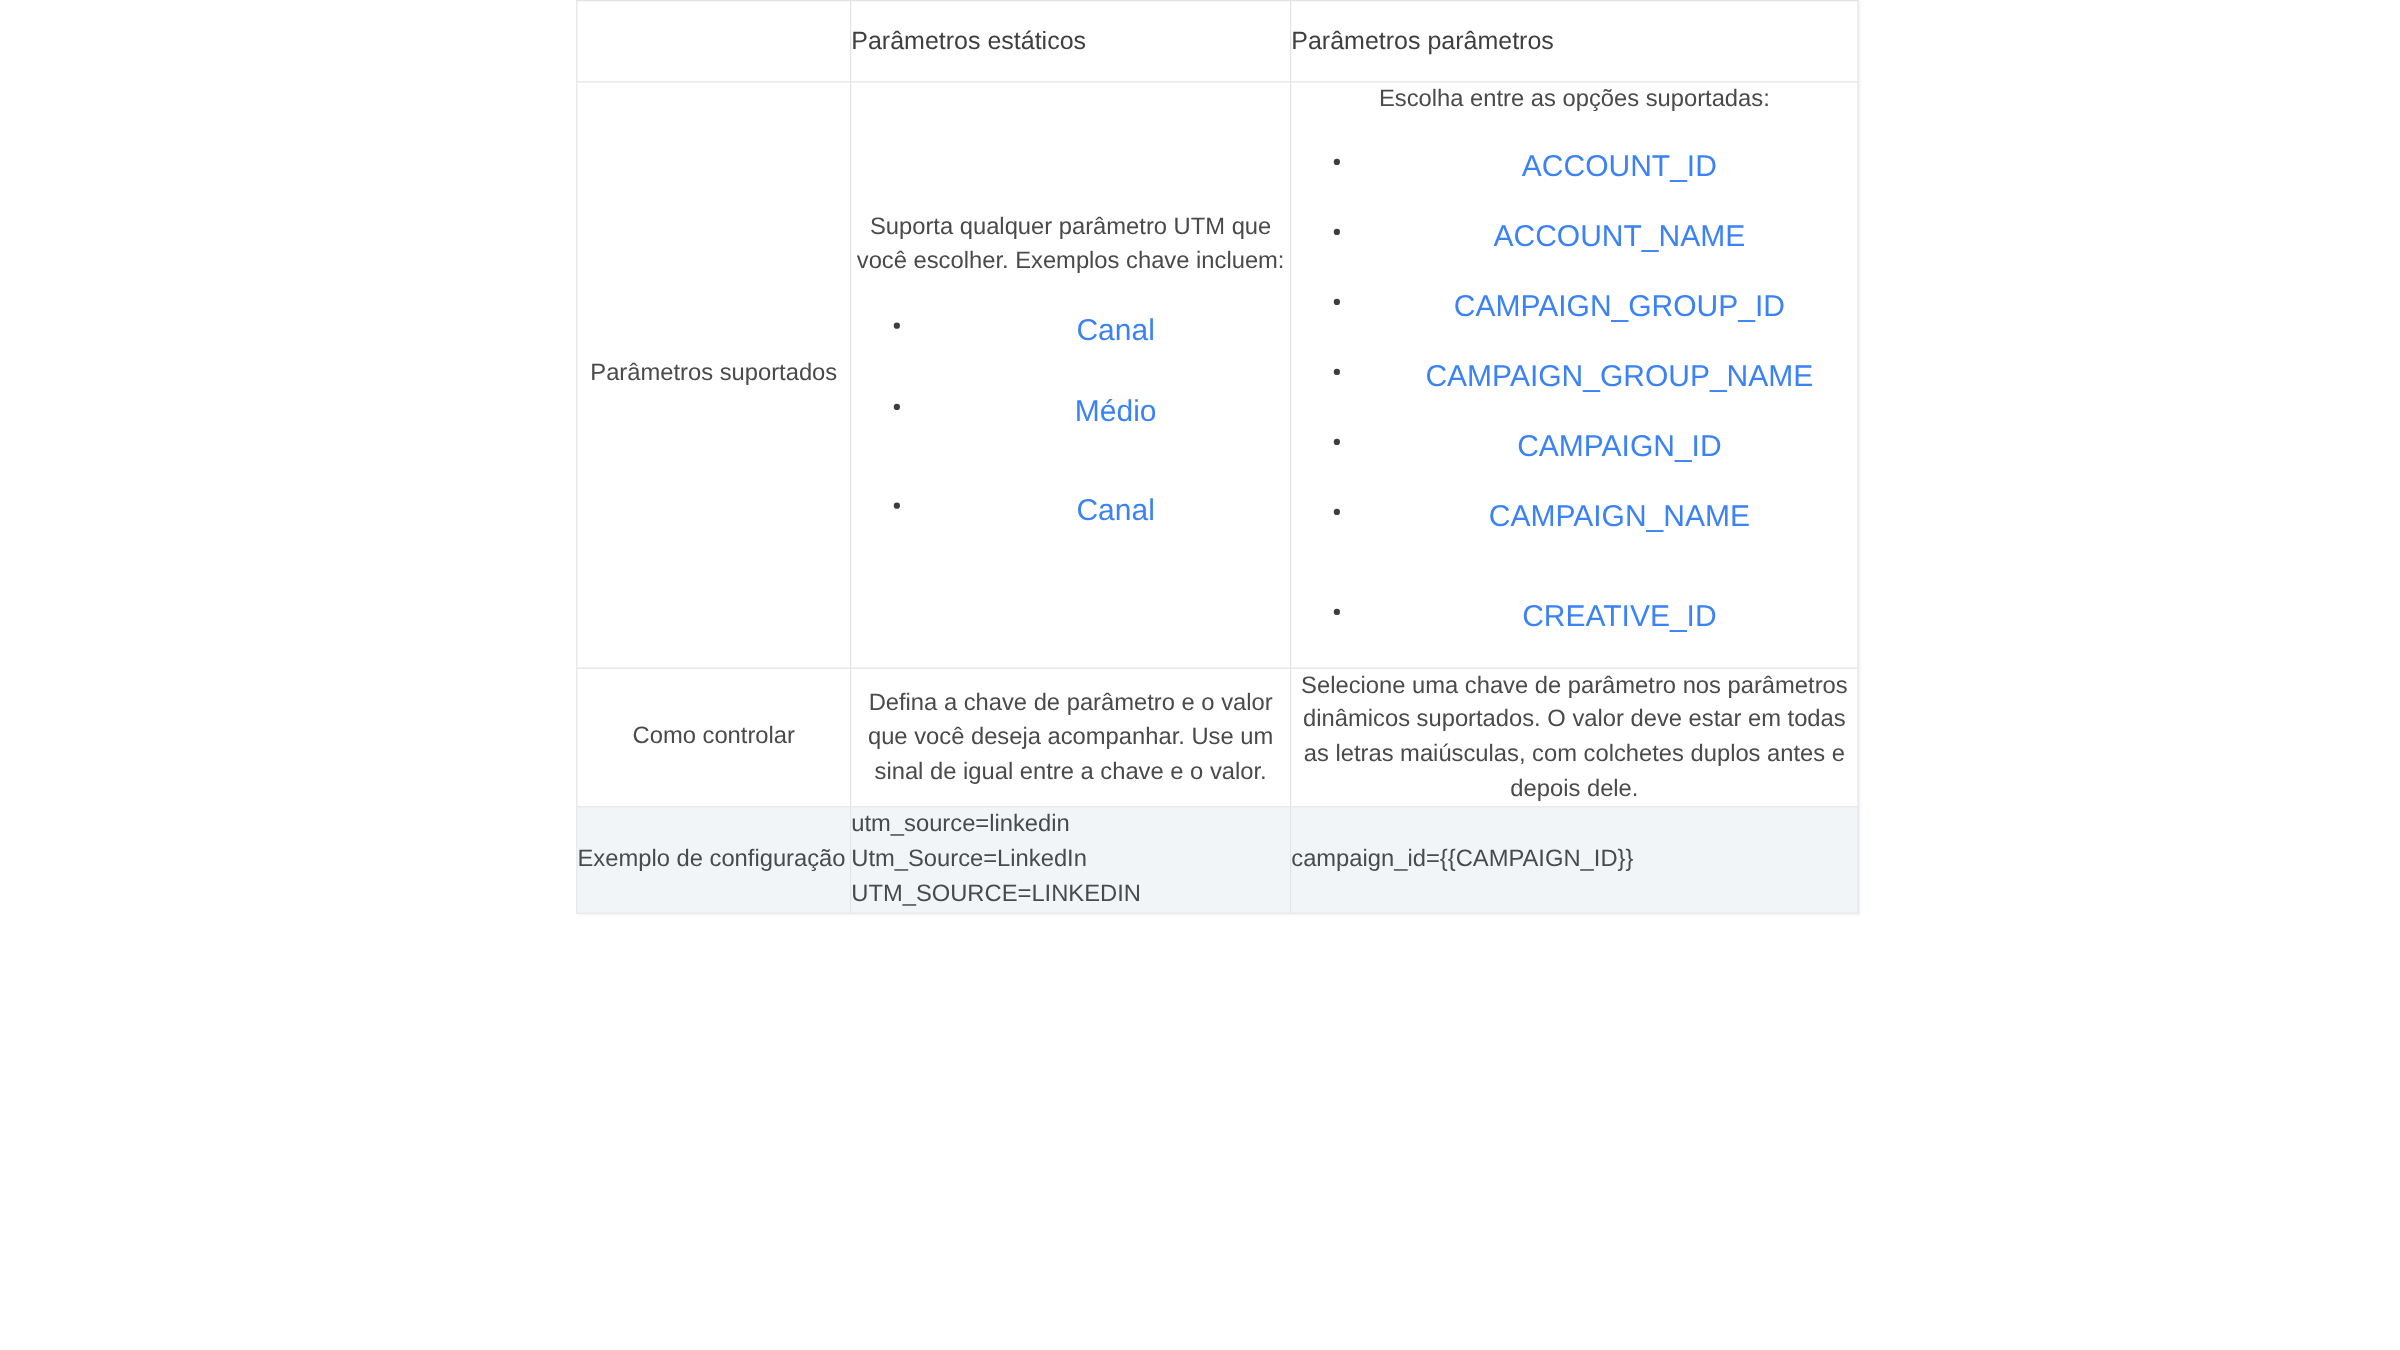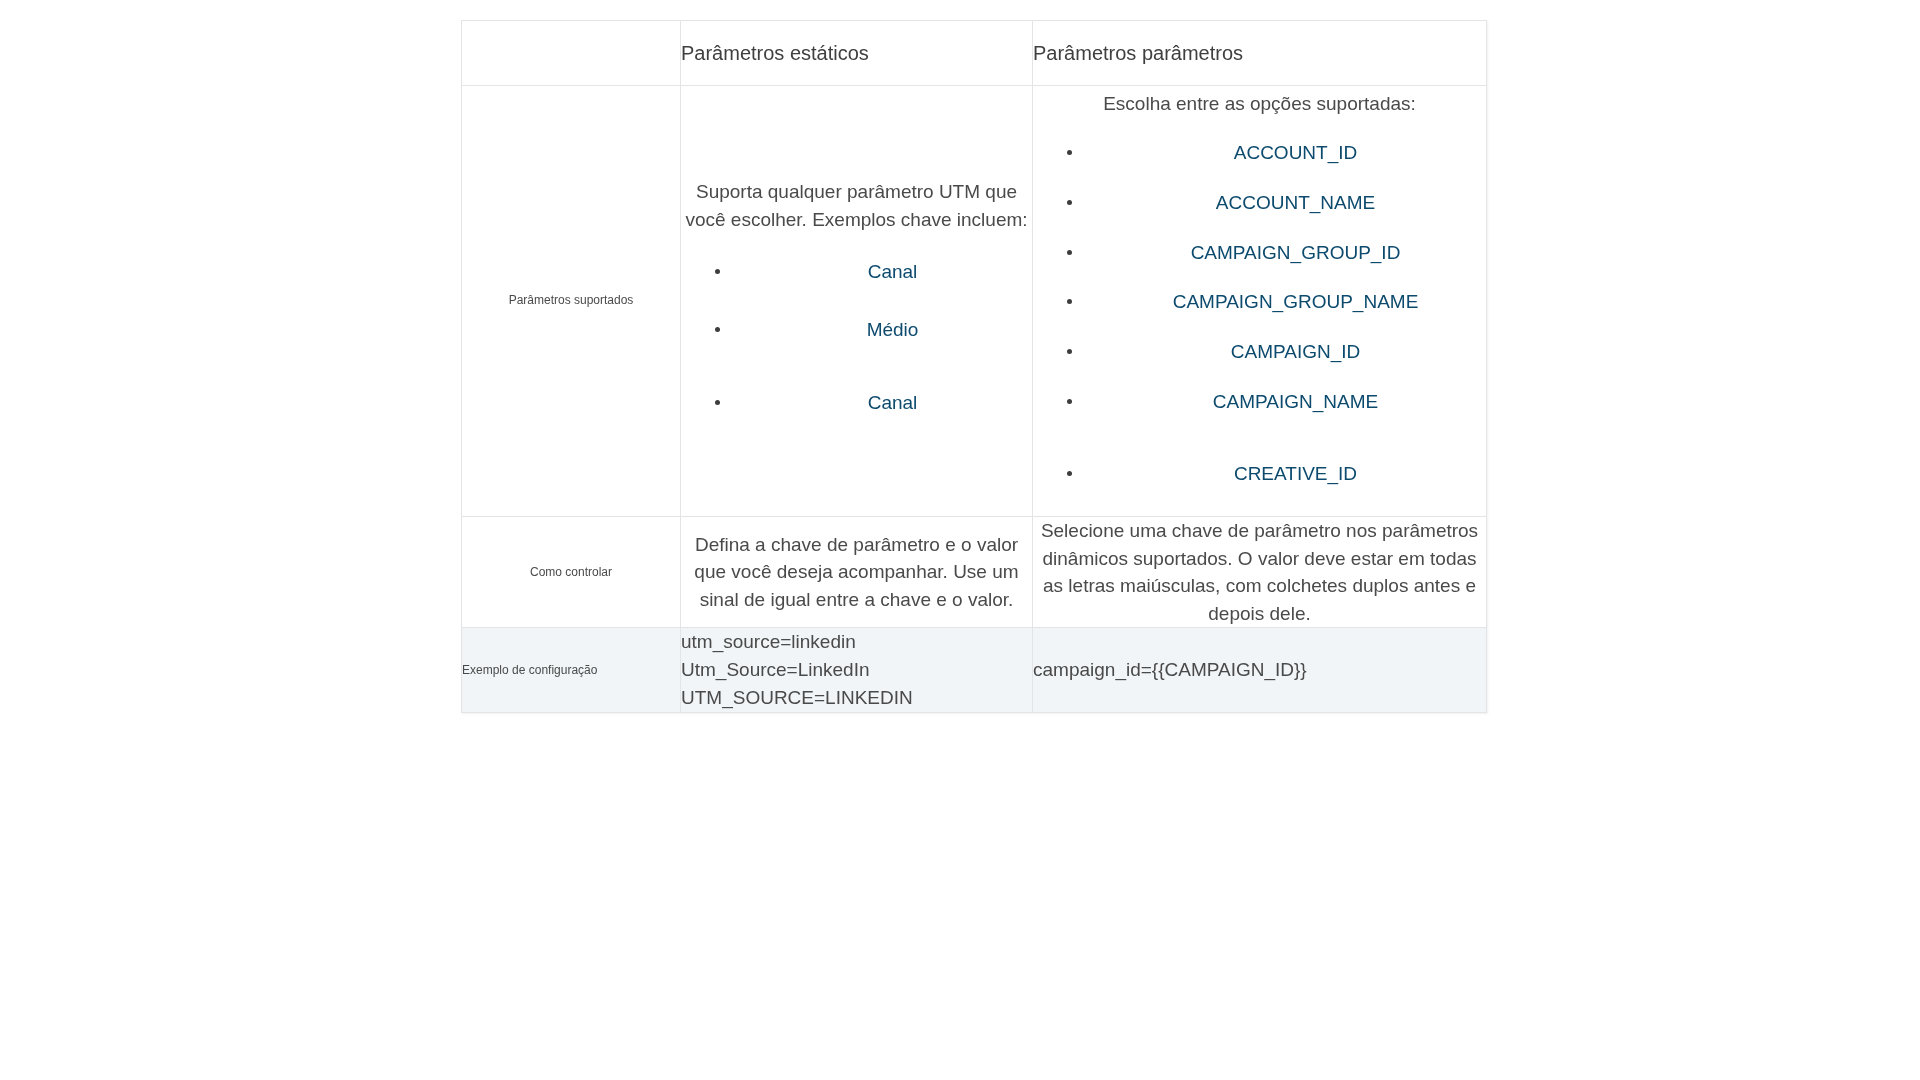--- a/index.html
+++ b/index.html
@@ -16,21 +16,21 @@
   }
   .page {
     position: relative;
     width: 1920px;
     height: 1080px;
     background: #ffffff;
   }
   .table-wrap {
     position: absolute;
     left: 461px;
-    top: 20px;
+    top: 0;
     width: 1025px;
     background: #ffffff;
   }
   table.param-table {
     border-collapse: collapse;
     width: 1025px;
     table-layout: fixed;
     background: #ffffff;
     box-shadow: 1px 1px 2px rgba(0,0,0,0.06);
   }
@@ -62,43 +62,43 @@
   tr.plain > td { background: #ffffff; text-align: center; }
 
   .cell-pad {
     padding: 14px 16px 14px 20px;
     font-size: 19px;
     line-height: 1.45;
     color: #4a4a4a;
   }
   .cell-label {
     padding: 14px 10px 14px 22px;
-    font-size: 12px;
+    font-size: 19px;
     line-height: 1.42;
     color: #4a4a4a;
   }
   .cell-pad p { margin: 0; }
 
   .intro {
     margin: 0 0 0 0;
     white-space: pre-line;
   }
 
   ul.bullets {
     list-style: none;
     margin: 26px 0 0 0;
     padding: 0;
   }
   ul.bullets li {
     position: relative;
     padding-left: 72px;
     margin-bottom: 34px;
-    font-size: 19px;
+    font-size: 24px;
     line-height: 1.3;
-    color: #0c4a6e;
+    color: #3b82f6;
   }
   ul.bullets li:last-child { margin-bottom: 8px; margin-top: 48px; }
   ul.bullets li .dot {
     position: absolute;
     left: 34px;
     top: 9px;
     width: 5px;
     height: 5px;
     background: #3d3d3d;
     border-radius: 50%;

